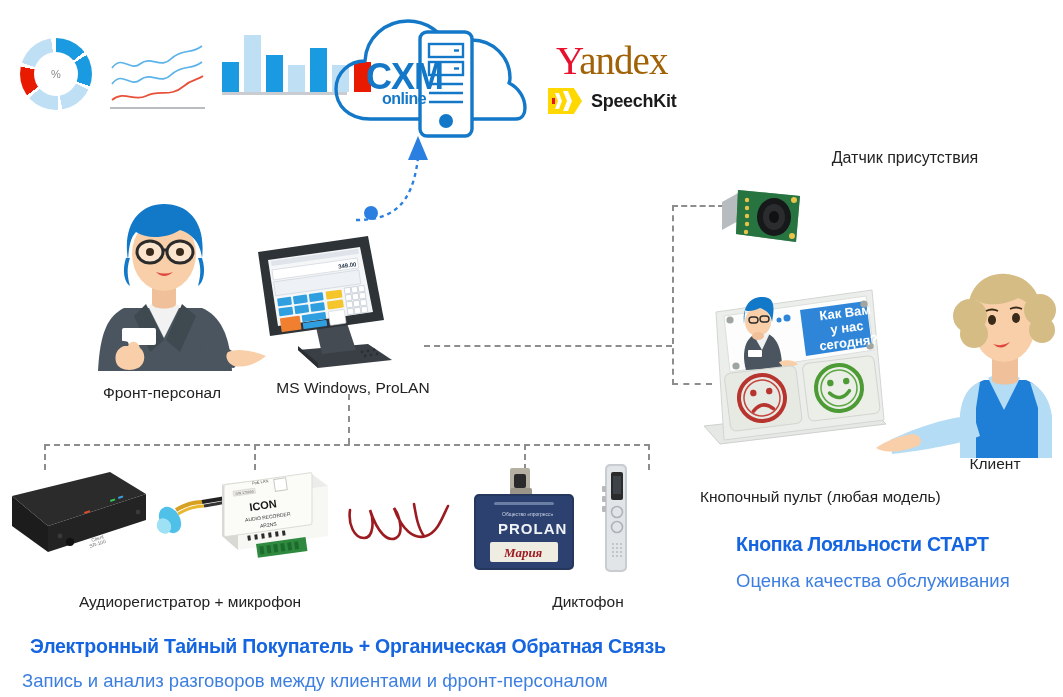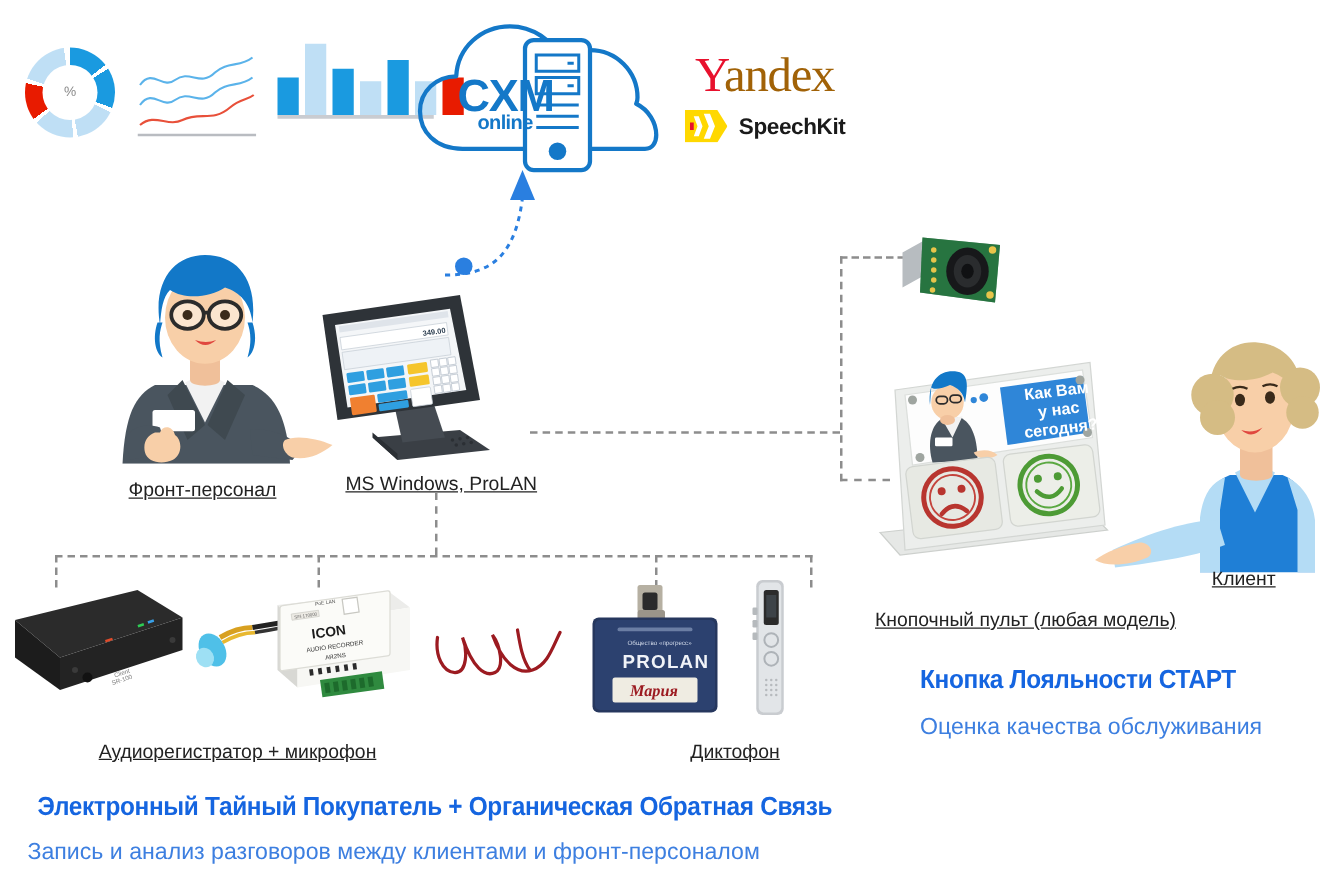--- a/index.html
+++ b/index.html
@@ -1,19 +1,19 @@
 <!DOCTYPE html>
 <html><head>
 <meta charset="utf-8">
 <style>
   html,body{margin:0;padding:0;background:#fff;}
   body{width:1063px;height:697px;position:relative;overflow:hidden;
        font-family:"Liberation Sans",sans-serif;color:#1a1a1a;}
   .abs{position:absolute;}
-  .lbl{font-size:15.5px;color:#222;white-space:nowrap;line-height:1.25;text-align:center;text-decoration:underline;}
+  .lbl{font-size:15.5px;color:#222;white-space:nowrap;line-height:1.25;text-align:center;}
   .lbl2{font-size:16px;color:#222;line-height:1.3;text-align:center;white-space:nowrap;}
   .hl{font-weight:bold;color:#1565e0;font-size:21px;letter-spacing:-0.3px;
       font-family:"Liberation Sans Narrow","Liberation Sans",sans-serif;
       transform:scaleX(.93);transform-origin:left center;white-space:nowrap;}
   .sub{color:#3d7fe0;font-size:18.5px;white-space:nowrap;}
   .dashH{border-top:2px dashed #8d8d8d;height:0;}
   .dashV{border-left:2px dashed #8d8d8d;width:0;}
   
   .donut{width:72px;height:72px;border-radius:50%;
     background:conic-gradient(
@@ -243,20 +243,21 @@
         <circle cx="31" cy="22" r="2.2"></circle>
       <circle cx="31" cy="30" r="2.2"></circle>
         <circle cx="31" cy="38" r="2.2"></circle>
       <circle cx="78" cy="14" r="3"></circle>
         <circle cx="76" cy="50" r="3"></circle>
       <circle cx="30" cy="46" r="2.2"></circle>
     </g>
   </svg>
 </div>
 <div class="abs lbl2" style="left:790px;top:148px;width:230px;">
+  <div>Датчик присутствия</div>
 </div>
 
 <div class="abs" style="left:694px;top:274px;">
   <svg width="196" height="190" viewBox="0 0 196 190">
 
     <path d="M10,152 L176,134 L192,150 L26,170 Z" fill="#e6e8e6" stroke="#cdd0cd" stroke-width="1"></path>
 
     <path d="M22,38 L178,16 L190,146 L30,166 Z" fill="#eceeec" stroke="#d3d6d3" stroke-width="1"></path>
 
     <path d="M30,42 L172,22 L180,76 L36,98 Z" fill="#fdfdfd" stroke="#dcdfdc" stroke-width="1"></path>

